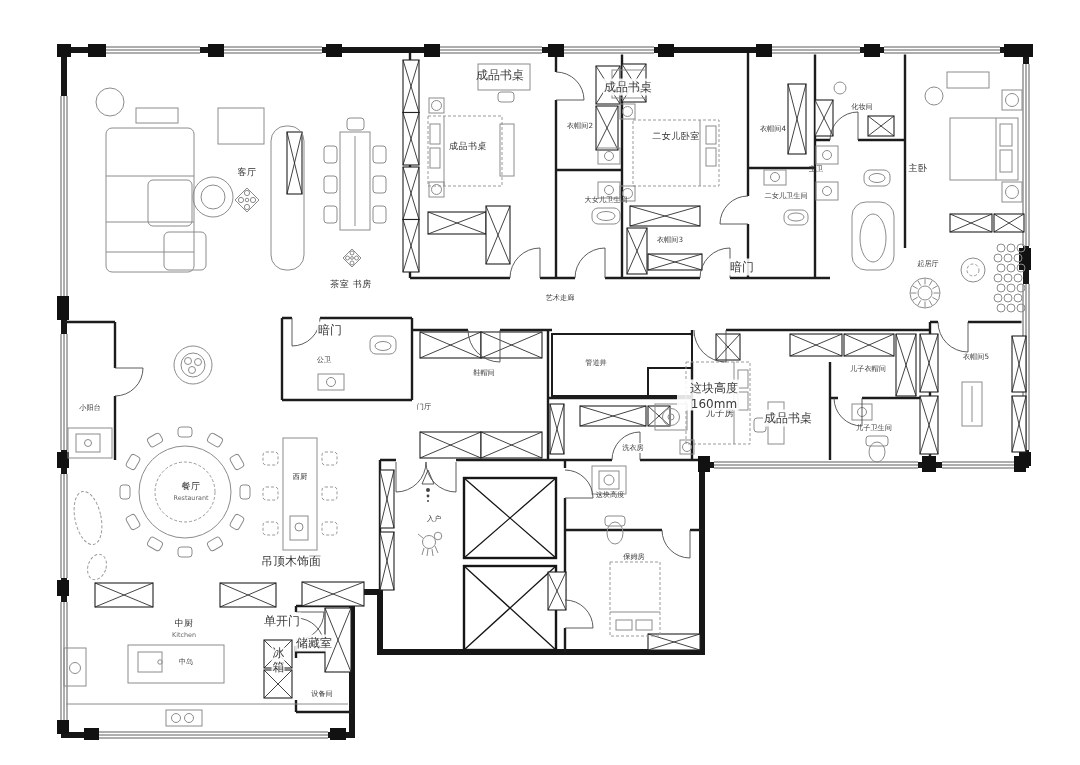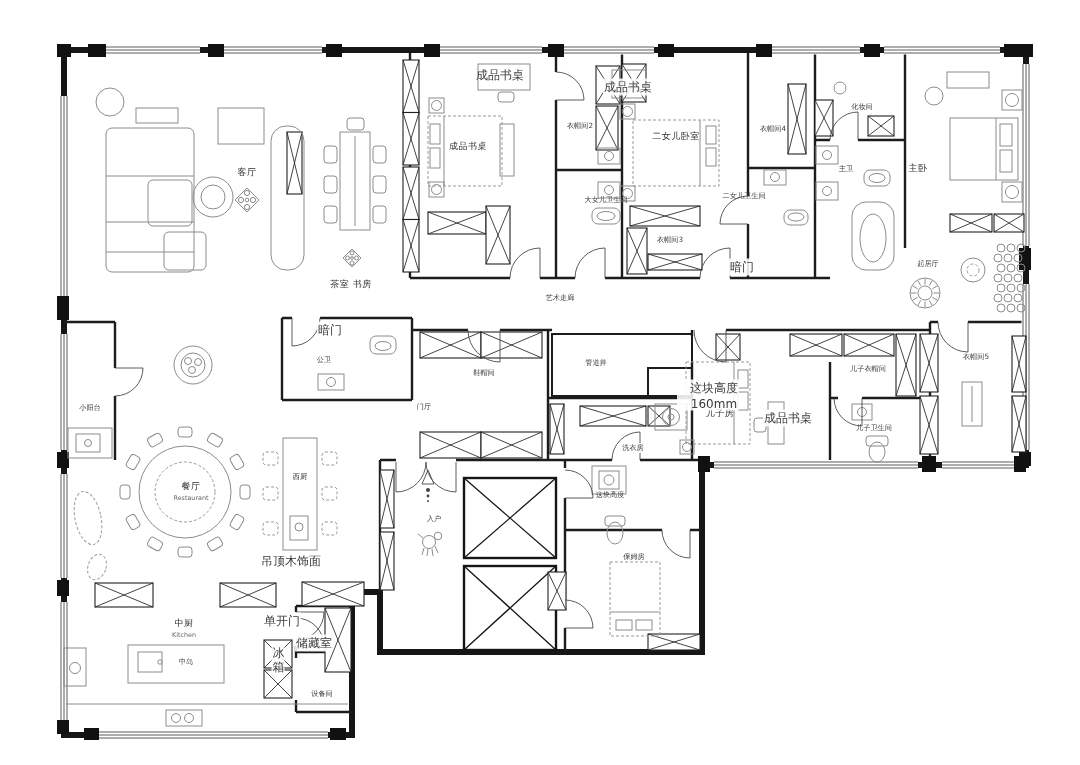--- a/index.html
+++ b/index.html
@@ -561,23 +561,23 @@
 <div id="labels">
   <div class="lbl" style="left:247px;top:172px">客厅</div>
   <div class="lbl" style="left:351px;top:284px">茶室 书房</div>
   <div class="lbl note" style="left:560px;top:298px">艺术走廊</div>
   <div class="lbl" style="left:468px;top:146px">成品书桌</div>
   <div class="lbl note" style="left:580px;top:126px">衣帽间2</div>
   <div class="lbl note w40" style="left:586px;top:200px">大女儿卫生间</div>
   <div class="lbl" style="left:676px;top:136px">二女儿卧室</div>
   <div class="lbl note" style="left:670px;top:240px">衣帽间3</div>
   <div class="lbl note" style="left:773px;top:129px">衣帽间4</div>
-  <div class="lbl note" style="left:744px;top:196px">二女儿卫生间</div>
+  <div class="lbl note" style="left:786px;top:196px">二女儿卫生间</div>
   <div class="lbl note" style="left:862px;top:107px">化妆间</div>
-  <div class="lbl note" style="left:846px;top:169px">主卫</div>
+  <div class="lbl note" style="left:816px;top:169px">主卫</div>
   <div class="lbl" style="left:918px;top:168px">主卧</div>
   <div class="lbl note" style="left:928px;top:264px">起居厅</div>
   <div class="lbl s bg" style="left:330px;top:330px">暗门</div>
   <div class="lbl s bg" style="left:742px;top:267px">暗门</div>
   <div class="lbl note" style="left:324px;top:360px">公卫</div>
   <div class="lbl note" style="left:424px;top:407px">门厅</div>
   <div class="lbl note" style="left:484px;top:373px">鞋帽间</div>
   <div class="lbl note" style="left:596px;top:363px">管道井</div>
   <div class="lbl note bg" style="left:633px;top:448px">洗衣房</div>
   <div class="lbl" style="left:720px;top:413px">儿子房</div>

